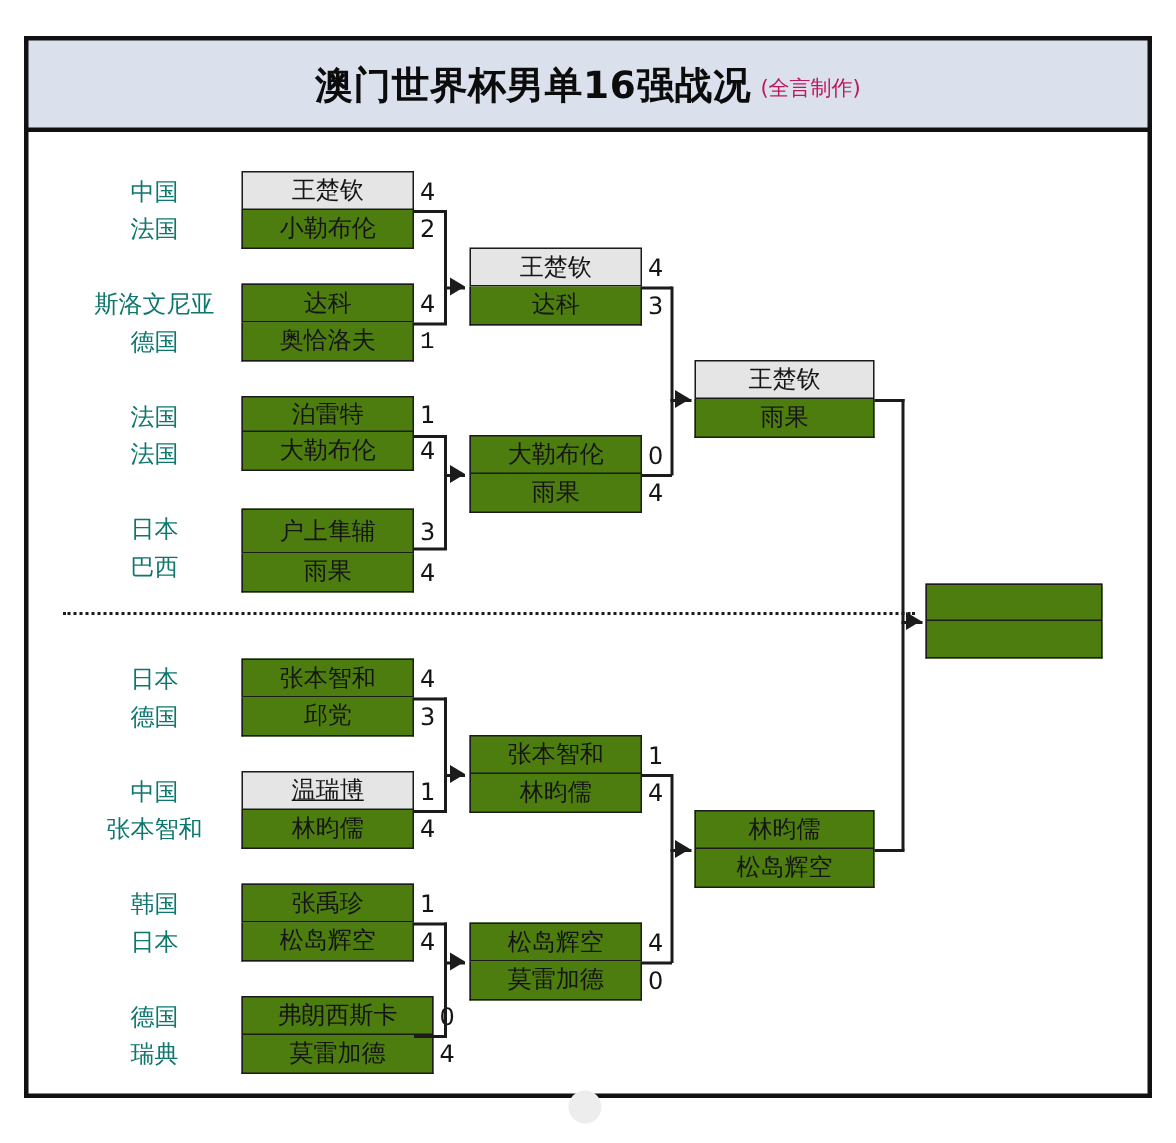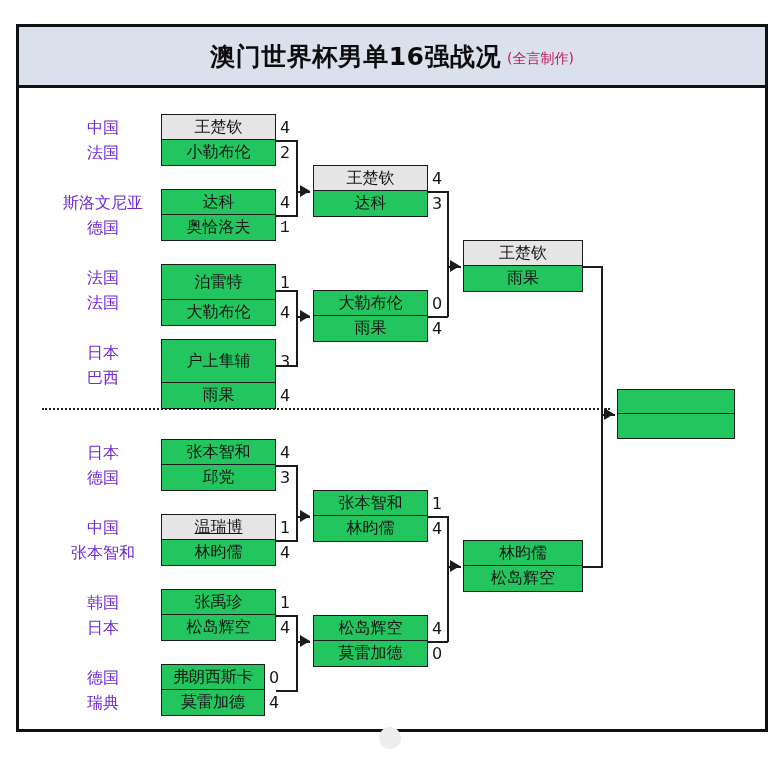--- a/index.html
+++ b/index.html
@@ -61,21 +61,21 @@
 
   
   .match {
     position: absolute;
     box-sizing: border-box;
   }
   .slot {
     position: relative;
     box-sizing: border-box;
     border: 1.5px solid #1b1b1b;
-    background: #22c55e;
+    background: #4d7c0f;
     display: flex;
     align-items: center;
     justify-content: center;
     font-size: 16px;
     color: #151515;
     white-space: nowrap;
   }
   .slot + .slot { border-top: none; }
   .slot.hl { background: #e5e5e5; }
   .slot.blank { color: transparent; }
@@ -92,21 +92,21 @@
     padding-left: 5px;
     box-sizing: border-box;
     font-size: 16px;
     color: #151515;
   }
 
   
   .country {
     position: absolute;
     font-size: 16px;
-    color: #6d28d9;
+    color: #0f766e;
     white-space: nowrap;
     text-align: center;
     transform: translateX(-50%);
   }
 
   
   .conn {
     position: absolute;
     background: #1b1b1b;
   }
@@ -204,32 +204,32 @@
       <span>达科</span>
       <span class="score">4</span>
     </div>
     <div class="slot" style="height:26px;font-family:Liberation Mono, monospace;">
       <span>奥恰洛夫</span>
       <span class="score">1</span>
     </div>
   </div>
 
   <div class="match" style="left:161px; top:264px; width:115px;">
-    <div class="slot" style="height:36px;">
+    <div class="slot" style="height:24px;">
       <span>泊雷特</span>
       <span class="score">1</span>
     </div>
     <div class="slot" style="height:26px;">
       <span>大勒布伦</span>
       <span class="score">4</span>
     </div>
   </div>
 
   <div class="match" style="left:161px; top:339px; width:115px;">
-    <div class="slot" style="height:44px;">
+    <div class="slot" style="height:30px;">
       <span>户上隼辅</span>
       <span class="score">3</span>
     </div>
     <div class="slot" style="height:26px;">
       <span>雨果</span>
       <span class="score">4</span>
     </div>
   </div>
 
   <div class="match" style="left:161px; top:439px; width:115px;">
@@ -258,21 +258,21 @@
     <div class="slot" style="height:26px;">
       <span>张禹珍</span>
       <span class="score">1</span>
     </div>
     <div class="slot" style="height:26px;">
       <span>松岛辉空</span>
       <span class="score">4</span>
     </div>
   </div>
 
-  <div class="match" style="left:161px; top:664px; width:104px;">
+  <div class="match" style="left:161px; top:664px; width:128px;">
     <div class="slot" style="height:26px;">
       <span>弗朗西斯卡</span>
       <span class="score">0</span>
     </div>
     <div class="slot" style="height:26px;">
       <span>莫雷加德</span>
       <span class="score">4</span>
     </div>
   </div>
 

